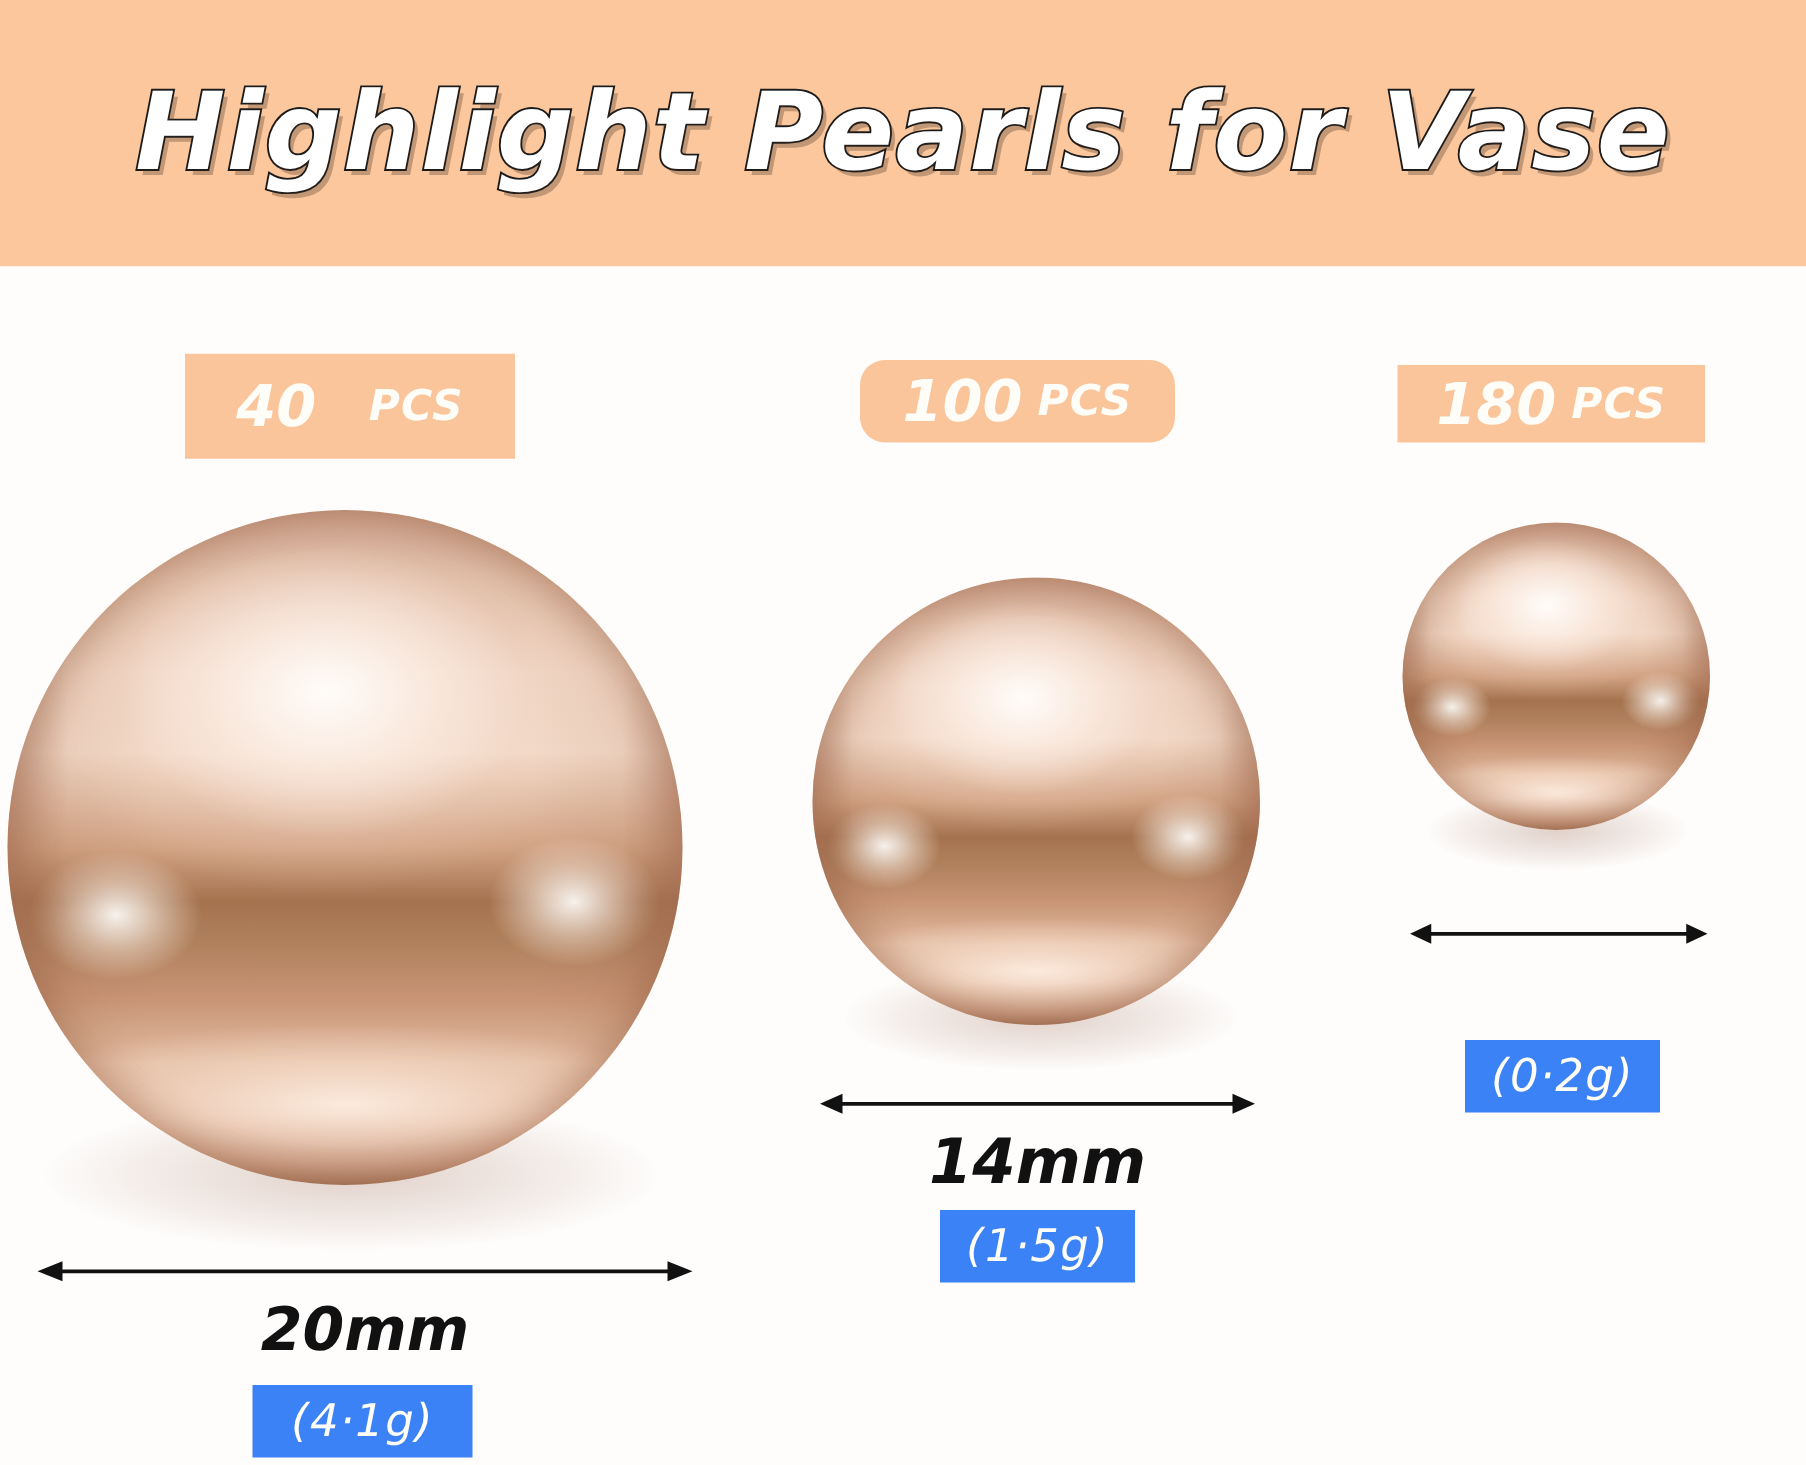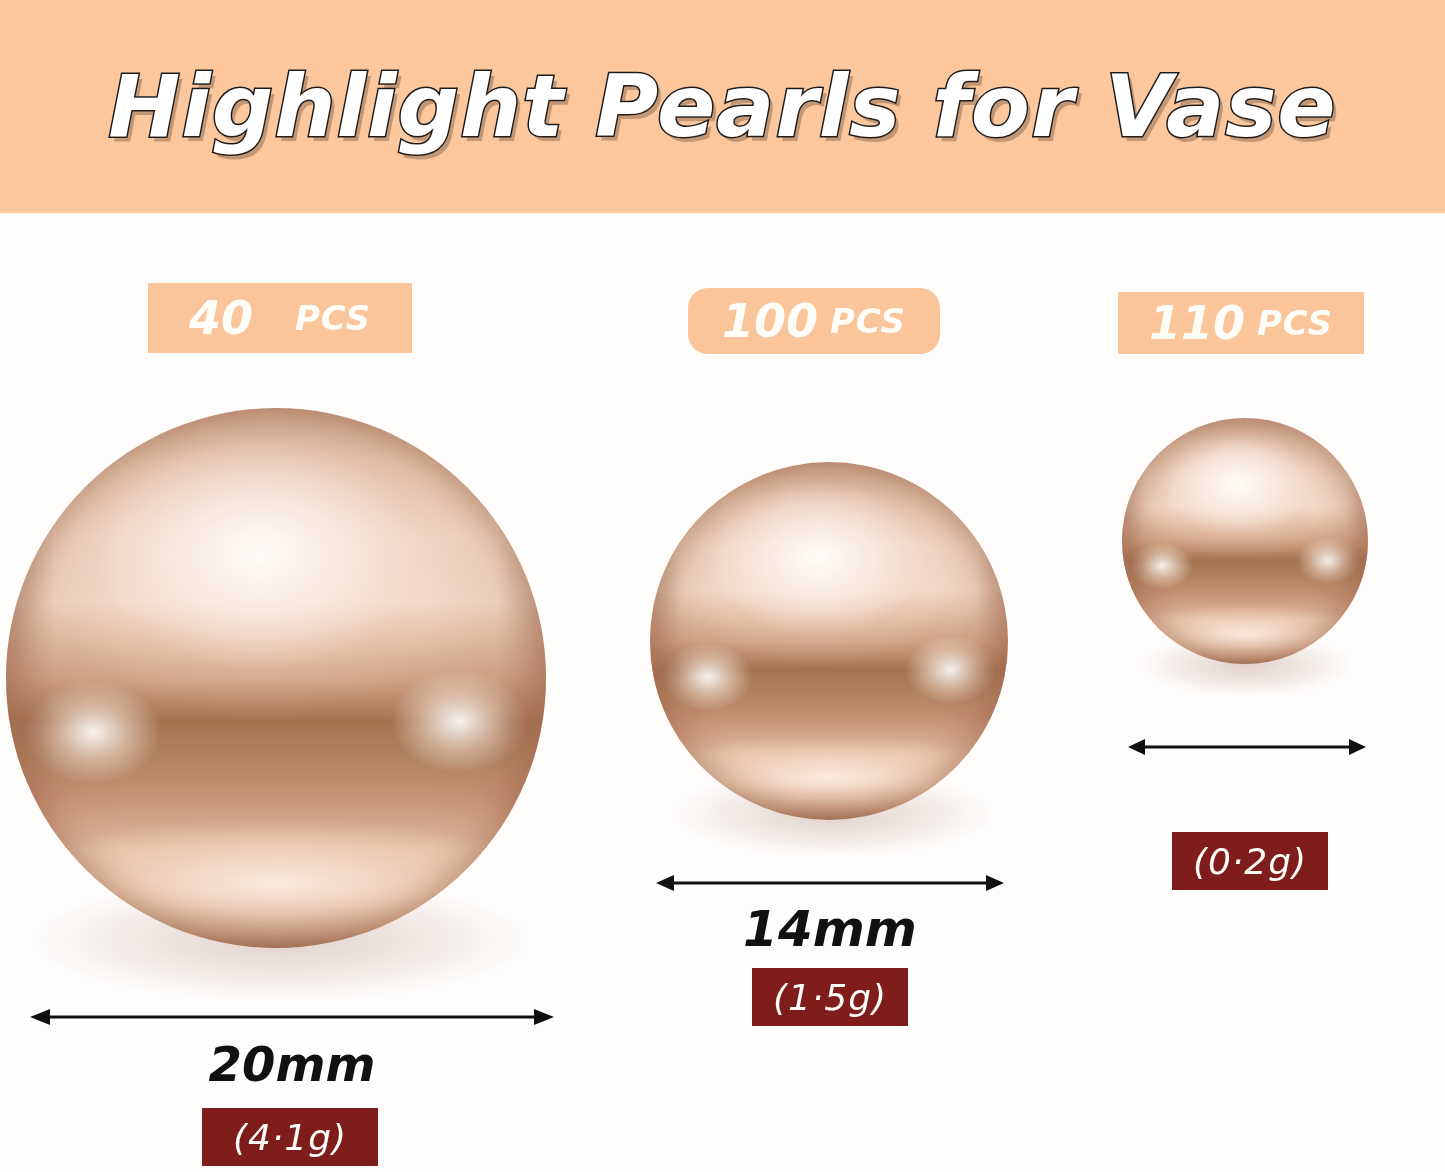--- a/index.html
+++ b/index.html
@@ -57,21 +57,21 @@
     justify-content: center;
     color: #FFFDF8;
     font-family: "DejaVu Sans", sans-serif;
     font-style: italic;
     font-weight: bold;
     white-space: nowrap;
   }
   .pcs-badge .num { font-size: 46px; letter-spacing: 0px; }
   .pcs-badge .unit { font-size: 34px; margin-left: 12px; letter-spacing: 1px; }
 
-  #badge-40  { left: 148px;  top: 283px; width: 264px; height: 70px; gap: 30px; }
+  #badge-40  { left: 148px;  top: 283px; width: 264px; height: 84px; gap: 30px; }
   #badge-100 { left: 688px;  top: 288px; width: 252px; height: 66px; border-radius: 20px; }
   #badge-160 { left: 1118px; top: 292px; width: 246px; height: 62px; }
 
   
   .pearl-wrap { position: absolute; }
 
   .pearl {
     position: absolute;
     left: 0;
     top: 0;
@@ -173,21 +173,21 @@
     font-weight: bold;
     white-space: nowrap;
   }
   #label-20mm { left: 30px;   top: 1036px; width: 524px; font-size: 48px; }
   #label-14mm { left: 656px;  top: 900px;  width: 348px; font-size: 50px; }
   #label-8mm  { left: 1128px; top: 762px;  width: 238px; font-size: 48px; }
 
   
   .weight-badge {
     position: absolute;
-    background: #7f1d1d;
+    background: #3b82f6;
     display: flex;
     align-items: center;
     justify-content: center;
     color: #FFFDF8;
     font-family: "DejaVu Sans", sans-serif;
     font-style: italic;
     font-size: 36px;
     letter-spacing: 1px;
     white-space: nowrap;
   }
@@ -205,21 +205,21 @@
 
   <div class="pcs-badge" id="badge-40">
     <span class="num">40</span>
     <span class="unit">PCS</span>
   </div>
   <div class="pcs-badge" id="badge-100">
     <span class="num">100</span>
     <span class="unit">PCS</span>
   </div>
   <div class="pcs-badge" id="badge-160">
-    <span class="num">110</span>
+    <span class="num">180</span>
     <span class="unit">PCS</span>
   </div>
 
   <div class="pearl-shadow" id="pearl-large-shadow"></div>
   <div class="pearl-shadow" id="pearl-medium-shadow"></div>
   <div class="pearl-shadow" id="pearl-small-shadow"></div>
 
   <div class="pearl-wrap" id="pearl-large-wrap">
     <div class="pearl"></div>
   </div>

